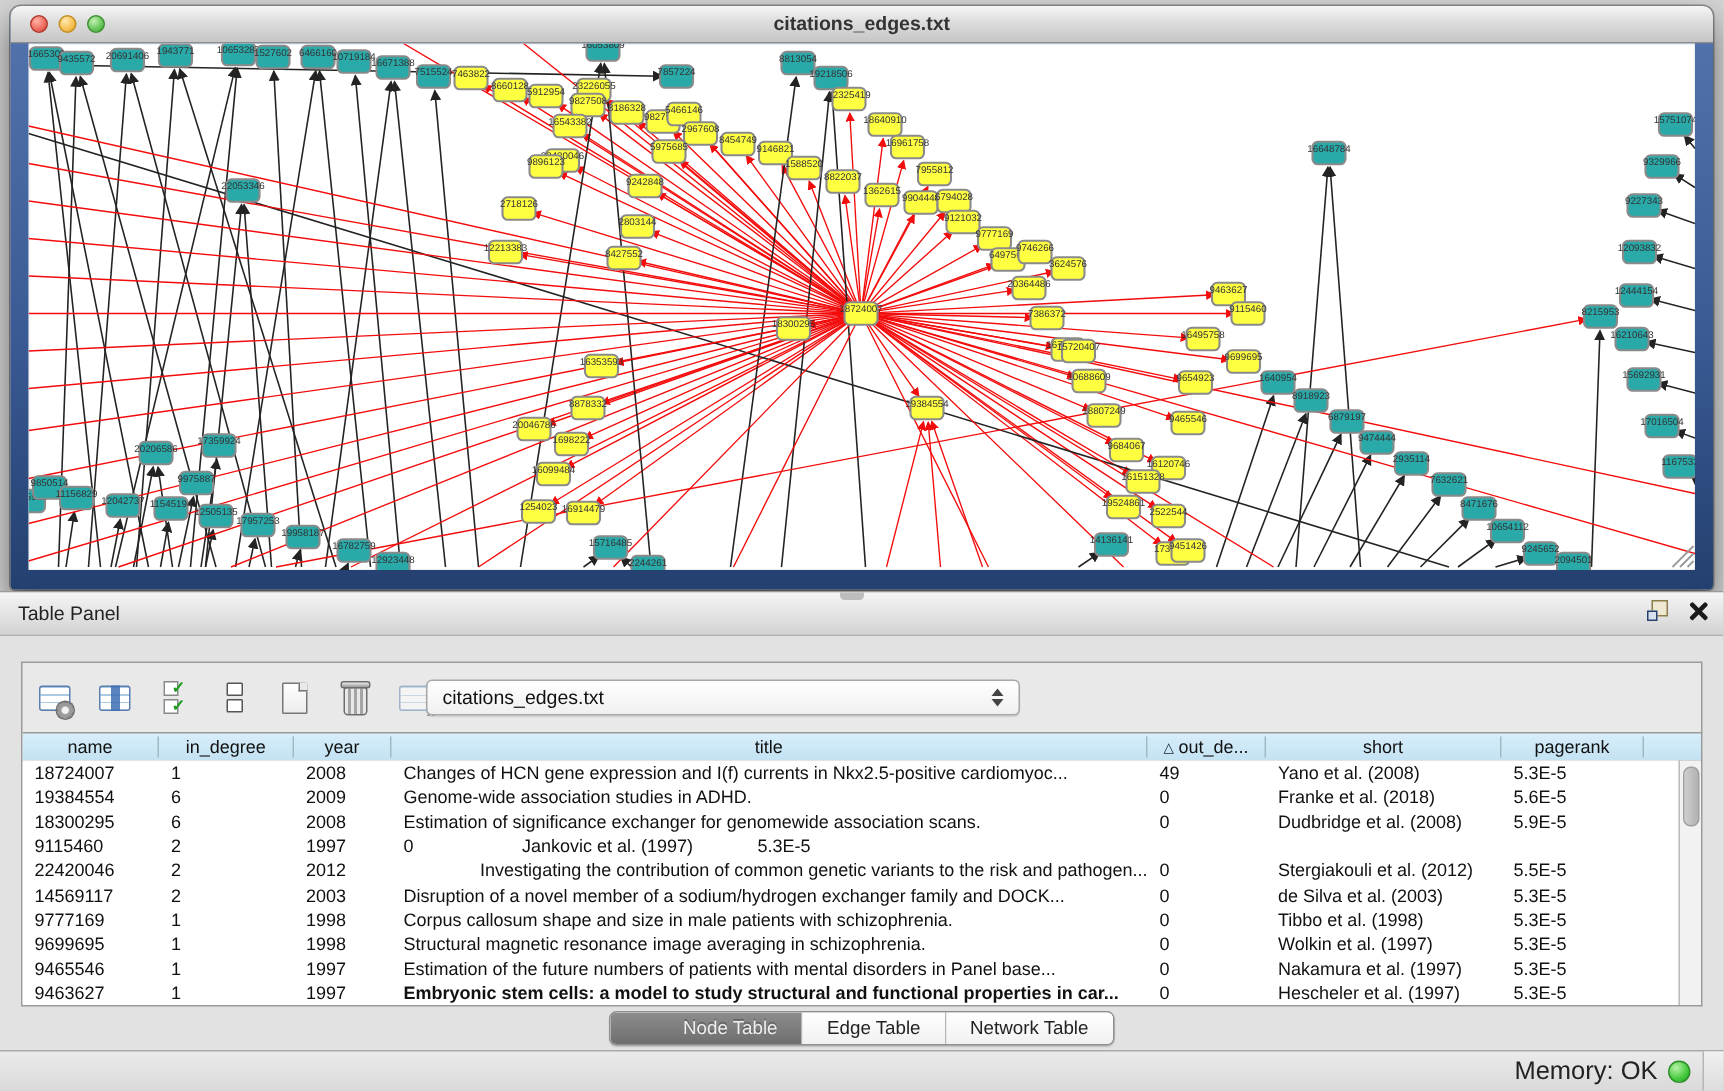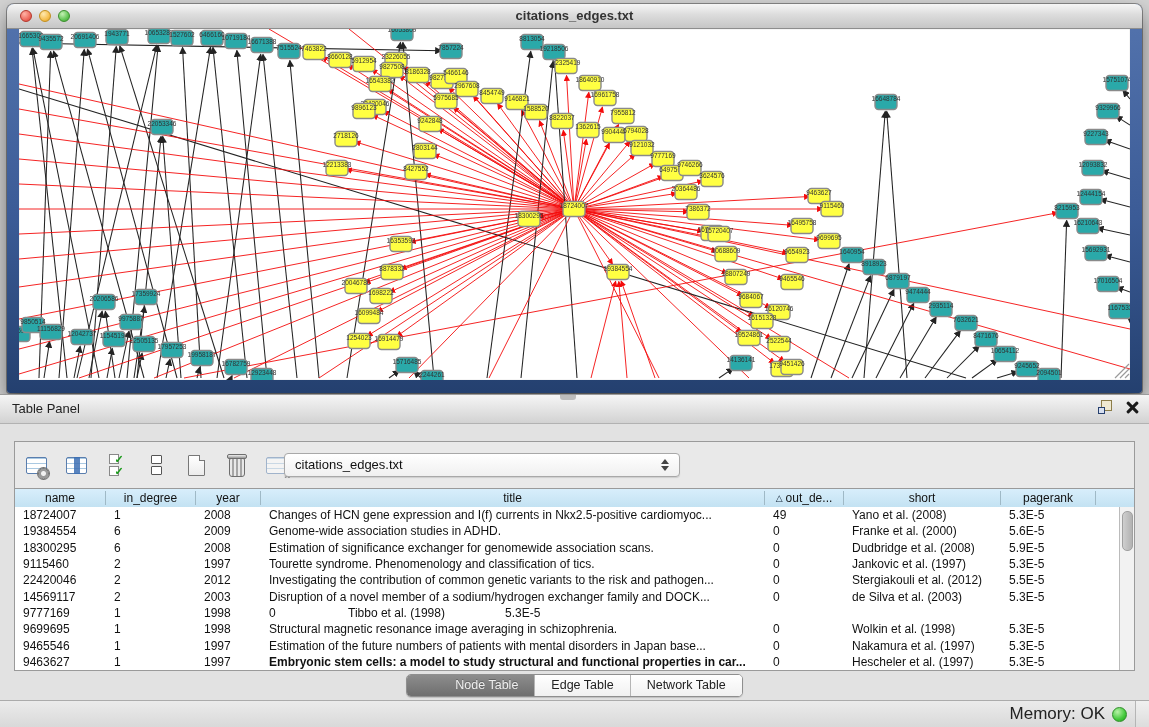--- a/index.html
+++ b/index.html
@@ -861,81 +861,81 @@
           <div class="c" style="width: 79px;">49</div>
           <div class="c" style="width: 157px;">Yano et al. (2008)</div>
           <div class="c" style="width: 95px;">5.3E-5</div>
         </div>
         <div class="trow">
           <div class="c" style="width: 91px;">19384554</div>
           <div class="c" style="width: 90px;">6</div>
           <div class="c" style="width: 65px;">2009</div>
           <div class="c" style="width: 504px;">Genome-wide association studies in ADHD.</div>
           <div class="c" style="width: 79px;">0</div>
-          <div class="c" style="width: 157px;">Franke et al. (2000)</div>
+          <div class="c" style="width: 157px;">Franke et al. (2018)</div>
           <div class="c" style="width: 95px;">5.6E-5</div>
         </div>
         <div class="trow">
           <div class="c" style="width: 91px;">18300295</div>
           <div class="c" style="width: 90px;">6</div>
           <div class="c" style="width: 65px;">2008</div>
           <div class="c" style="width: 504px;">Estimation of significance exchanger for genomewide association scans.</div>
           <div class="c" style="width: 79px;">0</div>
           <div class="c" style="width: 157px;">Dudbridge et al. (2008)</div>
           <div class="c" style="width: 95px;">5.9E-5</div>
         </div>
         <div class="trow">
           <div class="c" style="width: 91px;">9115460</div>
           <div class="c" style="width: 90px;">2</div>
           <div class="c" style="width: 65px;">1997</div>
-          <div class="c" style="width: 504px;">Tourette syndrome. Phenomenology and classification of tics.</div>
           <div class="c" style="width: 79px;">0</div>
           <div class="c" style="width: 157px;">Jankovic et al. (1997)</div>
           <div class="c" style="width: 95px;">5.3E-5</div>
         </div>
         <div class="trow">
           <div class="c" style="width: 91px;">22420046</div>
           <div class="c" style="width: 90px;">2</div>
           <div class="c" style="width: 65px;">2012</div>
-          <div class="c" style="width: 504px;">Investigating the contribution of common genetic variants to the risk and pathogen...</div>
+          <div class="c" style="width: 504px; text-align: right;">Investigating the contribution of common genetic variants to the risk and pathogen...</div>
           <div class="c" style="width: 79px;">0</div>
           <div class="c" style="width: 157px;">Stergiakouli et al. (2012)</div>
           <div class="c" style="width: 95px;">5.5E-5</div>
         </div>
         <div class="trow">
           <div class="c" style="width: 91px;">14569117</div>
           <div class="c" style="width: 90px;">2</div>
           <div class="c" style="width: 65px;">2003</div>
           <div class="c" style="width: 504px;">Disruption of a novel member of a sodium/hydrogen exchanger family and DOCK...</div>
           <div class="c" style="width: 79px;">0</div>
           <div class="c" style="width: 157px;">de Silva et al. (2003)</div>
           <div class="c" style="width: 95px;">5.3E-5</div>
         </div>
         <div class="trow">
           <div class="c" style="width: 91px;">9777169</div>
           <div class="c" style="width: 90px;">1</div>
           <div class="c" style="width: 65px;">1998</div>
+          <div class="c" style="width: 504px;">Corpus callosum shape and size in male patients with schizophrenia.</div>
           <div class="c" style="width: 79px;">0</div>
           <div class="c" style="width: 157px;">Tibbo et al. (1998)</div>
           <div class="c" style="width: 95px;">5.3E-5</div>
         </div>
         <div class="trow">
           <div class="c" style="width: 91px;">9699695</div>
           <div class="c" style="width: 90px;">1</div>
           <div class="c" style="width: 65px;">1998</div>
           <div class="c" style="width: 504px;">Structural magnetic resonance image averaging in schizophrenia.</div>
           <div class="c" style="width: 79px;">0</div>
-          <div class="c" style="width: 157px;">Wolkin et al. (1998)</div>
+          <div class="c" style="width: 157px;">Wolkin et al. (1997)</div>
           <div class="c" style="width: 95px;">5.3E-5</div>
         </div>
         <div class="trow">
           <div class="c" style="width: 91px;">9465546</div>
           <div class="c" style="width: 90px;">1</div>
           <div class="c" style="width: 65px;">1997</div>
-          <div class="c" style="width: 504px;">Estimation of the future numbers of patients with mental disorders in Japan base...</div>
+          <div class="c" style="width: 504px;">Estimation of the future numbers of patients with mental disorders in Panel base...</div>
           <div class="c" style="width: 79px;">0</div>
           <div class="c" style="width: 157px;">Nakamura et al. (1997)</div>
           <div class="c" style="width: 95px;">5.3E-5</div>
         </div>
         <div class="trow">
           <div class="c" style="width: 91px;">9463627</div>
           <div class="c" style="width: 90px;">1</div>
           <div class="c" style="width: 65px;">1997</div>
           <div class="c" style="width: 504px; font-weight: bold;">Embryonic stem cells: a model to study structural and functional properties in car...</div>
           <div class="c" style="width: 79px;">0</div>

